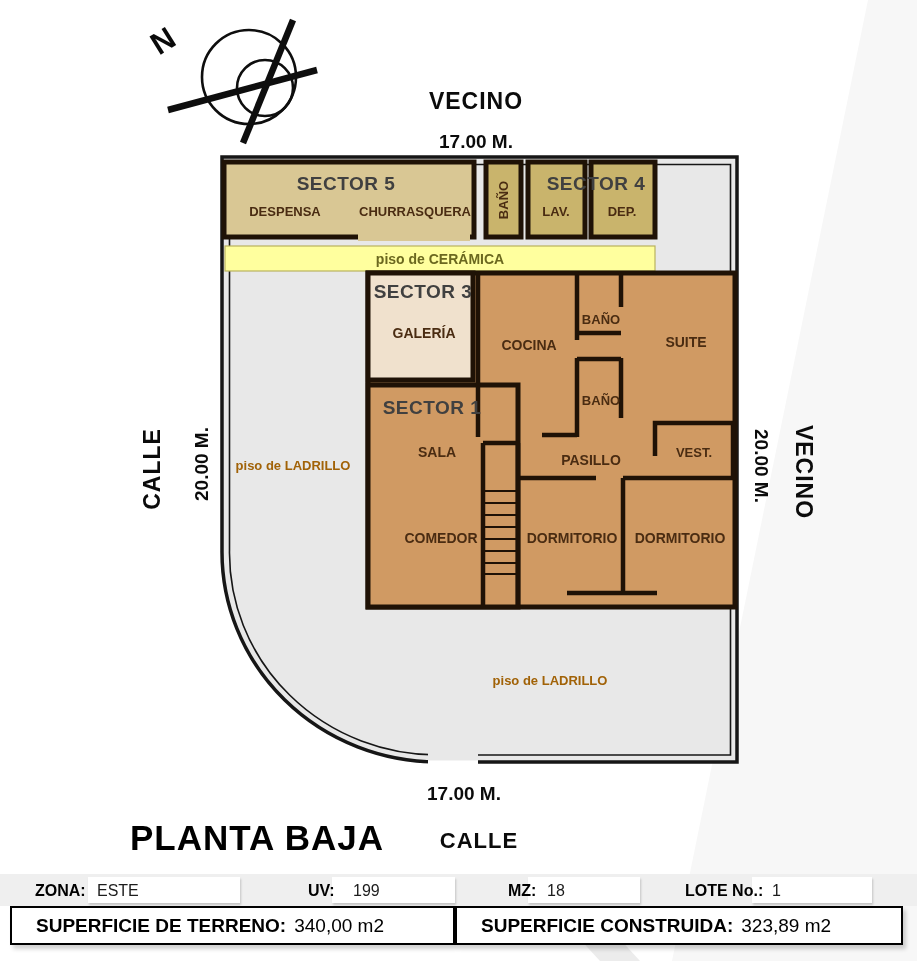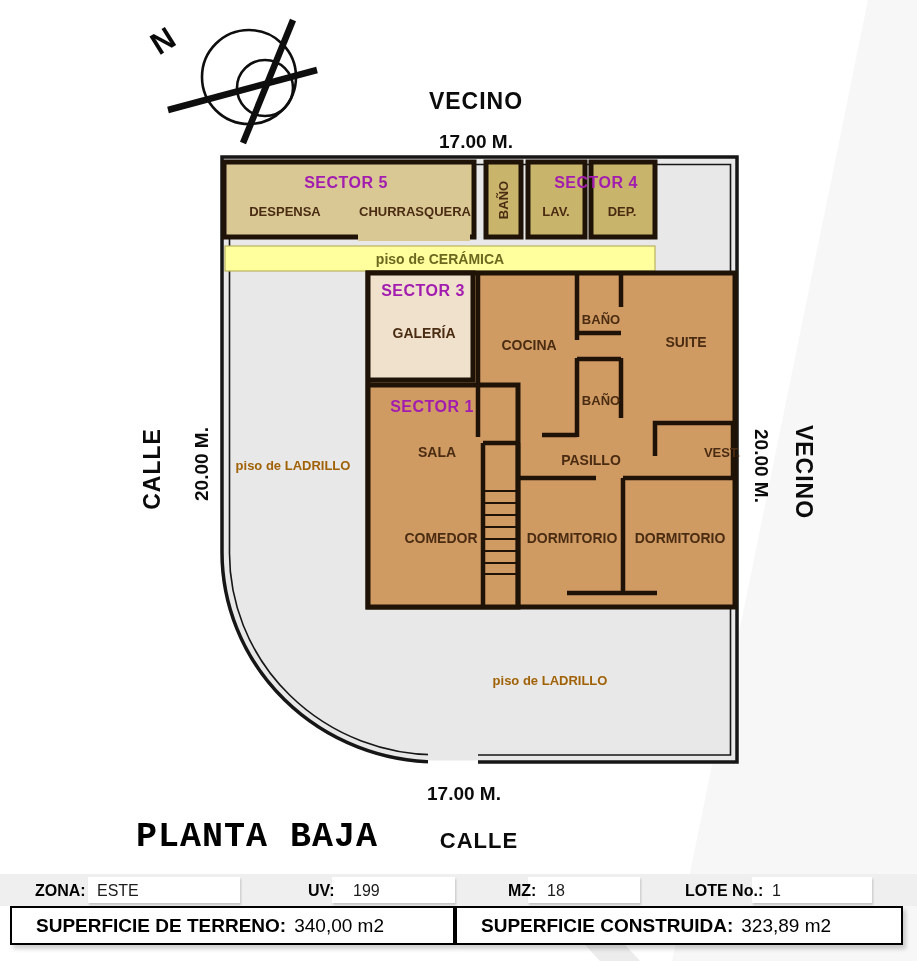--- a/index.html
+++ b/index.html
@@ -5,21 +5,21 @@
   html,body{margin:0;padding:0;background:#fff;}
   #stage{
     position:relative;width:917px;height:961px;background:#ffffff;overflow:hidden;
     font-family:"Liberation Sans","DejaVu Sans",sans-serif;
   }
   #plan-svg{position:absolute;left:0;top:0;z-index:1;}
   .lbl{
     position:absolute;z-index:3;transform:translate(-50%,-50%);
     font-weight:bold;color:#4a2c12;white-space:nowrap;line-height:1;
   }
-  .sector{font-size:16px;color:#a21caf;letter-spacing:.5px;}
+  .sector{font-size:19px;color:#404040;letter-spacing:.5px;}
   .room{font-size:14px;}
   .room13{font-size:13px;}
   .piso{font-size:13px;color:#a16207;}
   .ceramica{font-size:14px;color:#6b681f;}
   .dim{font-size:19px;color:#0b0b0b;}
   .bnd{font-size:23px;color:#0b0b0b;letter-spacing:1px;}
   .bnd-sm{font-size:22px;color:#0b0b0b;letter-spacing:1px;}
   .title{font-size:35px;color:#000;letter-spacing:1px;}
   .rotl{transform:translate(-50%,-50%) rotate(-90deg);}
   .rotr{transform:translate(-50%,-50%) rotate(90deg);}
@@ -110,42 +110,42 @@
 
   <div class="lbl north" style="left:163px;top:41px;">N</div>
 
   <div class="lbl bnd" style="left:476px;top:101px;">VECINO</div>
   <div class="lbl dim" style="left:476px;top:141px;">17.00 M.</div>
   <div class="lbl bnd rotl" style="left:152px;top:469px;">CALLE</div>
   <div class="lbl dim rotl" style="left:201px;top:464px;">20.00 M.</div>
   <div class="lbl dim rotr" style="left:761px;top:466px;">20.00 M.</div>
   <div class="lbl bnd rotr" style="left:803px;top:472px;">VECINO</div>
   <div class="lbl dim" style="left:464px;top:793px;">17.00 M.</div>
-  <div class="lbl title" style="left:257px;top:837px;font-family:Liberation Mono, monospace;">PLANTA BAJA</div>
+  <div class="lbl title" style="left:257px;top:837px;">PLANTA BAJA</div>
   <div class="lbl bnd-sm" style="left:479px;top:841px;">CALLE</div>
 
   <div class="lbl sector" style="left:346px;top:183px;">SECTOR 5</div>
   <div class="lbl room13" style="left:285px;top:211px;">DESPENSA</div>
   <div class="lbl room13" style="left:415px;top:211px;">CHURRASQUERA</div>
   <div class="lbl room13 rotl" style="left:503px;top:200px;">BAÑO</div>
   <div class="lbl sector" style="left:596px;top:183px;">SECTOR 4</div>
   <div class="lbl room13" style="left:556px;top:211px;">LAV.</div>
   <div class="lbl room13" style="left:622px;top:211px;">DEP.</div>
   <div class="lbl ceramica" style="left:440px;top:259px;">piso de CERÁMICA</div>
 
   <div class="lbl sector" style="left:423px;top:291px;">SECTOR 3</div>
   <div class="lbl room" style="left:424px;top:333px;">GALERÍA</div>
   <div class="lbl room" style="left:529px;top:345px;">COCINA</div>
   <div class="lbl room13" style="left:601px;top:319px;">BAÑO</div>
   <div class="lbl room" style="left:686px;top:342px;">SUITE</div>
   <div class="lbl room13" style="left:601px;top:400px;">BAÑO</div>
   <div class="lbl sector" style="left:432px;top:407px;">SECTOR 1</div>
   <div class="lbl room" style="left:437px;top:452px;">SALA</div>
   <div class="lbl room" style="left:591px;top:460px;">PASILLO</div>
-  <div class="lbl room13" style="left:694px;top:452px;margin-left:28px;">VEST.</div>
+  <div class="lbl room13" style="left:694px;top:452px;">VEST.</div>
   <div class="lbl room" style="left:441px;top:538px;">COMEDOR</div>
   <div class="lbl room" style="left:572px;top:538px;">DORMITORIO</div>
   <div class="lbl room" style="left:680px;top:538px;">DORMITORIO</div>
 
   <div class="lbl piso" style="left:293px;top:465px;">piso de LADRILLO</div>
   <div class="lbl piso" style="left:550px;top:680px;">piso de LADRILLO</div>
 
 
   <div class="info-row1"></div>
   <div class="valbox" style="left:88px;width:152px;"></div>

